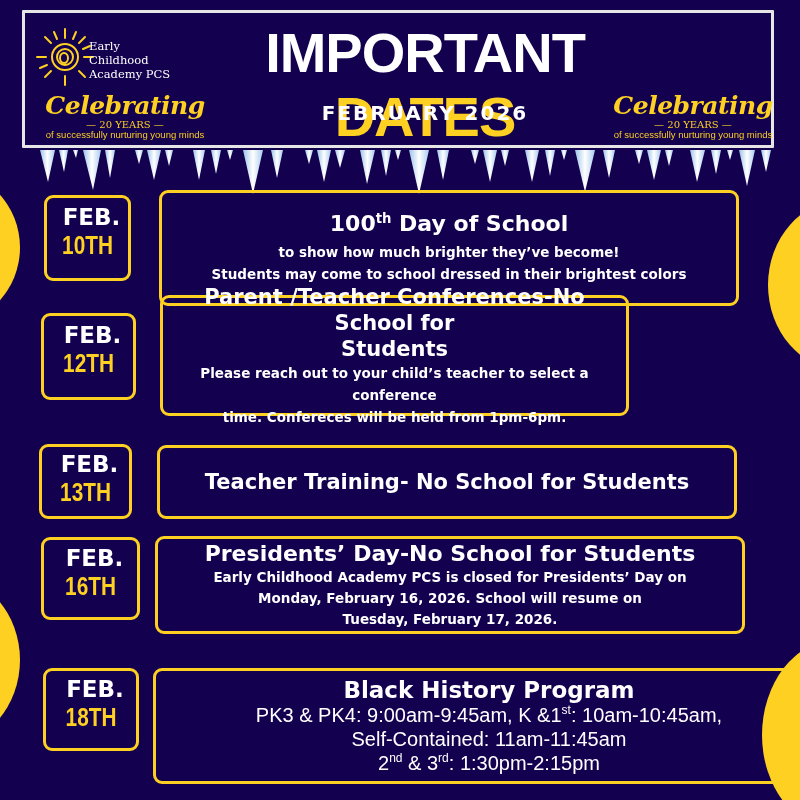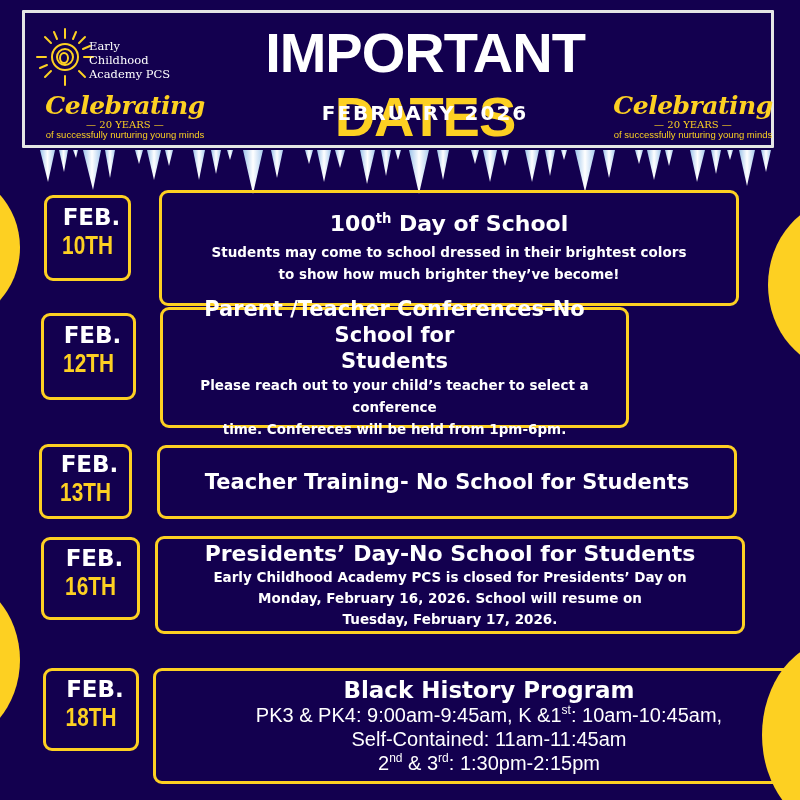--- a/index.html
+++ b/index.html
@@ -126,30 +126,30 @@
 
 <div class="date-box" style="left:44px; top:195px; width:87px; height:86px; padding-top:6px;">
   <span class="mon">FEB.</span>
   <span class="day">10TH</span>
 </div>
 <div class="event-box" style="left:159px; top:190px; width:580px; height:116px;">
   <div class="ev-title" style="font-size:22px;">
     <span>100</span><sup>th</sup><span> Day of School</span>
   </div>
   <div class="ev-desc" style="margin-top:4px;">
+    <div>to show how much brighter they’ve become!</div>
     <div>Students may come to school dressed in their brightest colors</div>
-    <div>to show how much brighter they’ve become!</div>
   </div>
 </div>
 
 <div class="date-box" style="left:41px; top:313px; width:95px; height:87px; padding-top:6px;">
   <span class="mon">FEB.</span>
   <span class="day">12TH</span>
 </div>
-<div class="event-box" style="left:160px; top:307px; width:469px; height:121px;">
+<div class="event-box" style="left:160px; top:295px; width:469px; height:121px;">
   <div class="ev-title">
     <div>Parent /Teacher Conferences-No School for</div>
     <div>Students</div>
   </div>
   <div class="ev-desc">
     <div>Please reach out to your child’s teacher to select a conference</div>
     <div>time. Confereces will be held from 1pm-6pm.</div>
   </div>
 </div>
 

